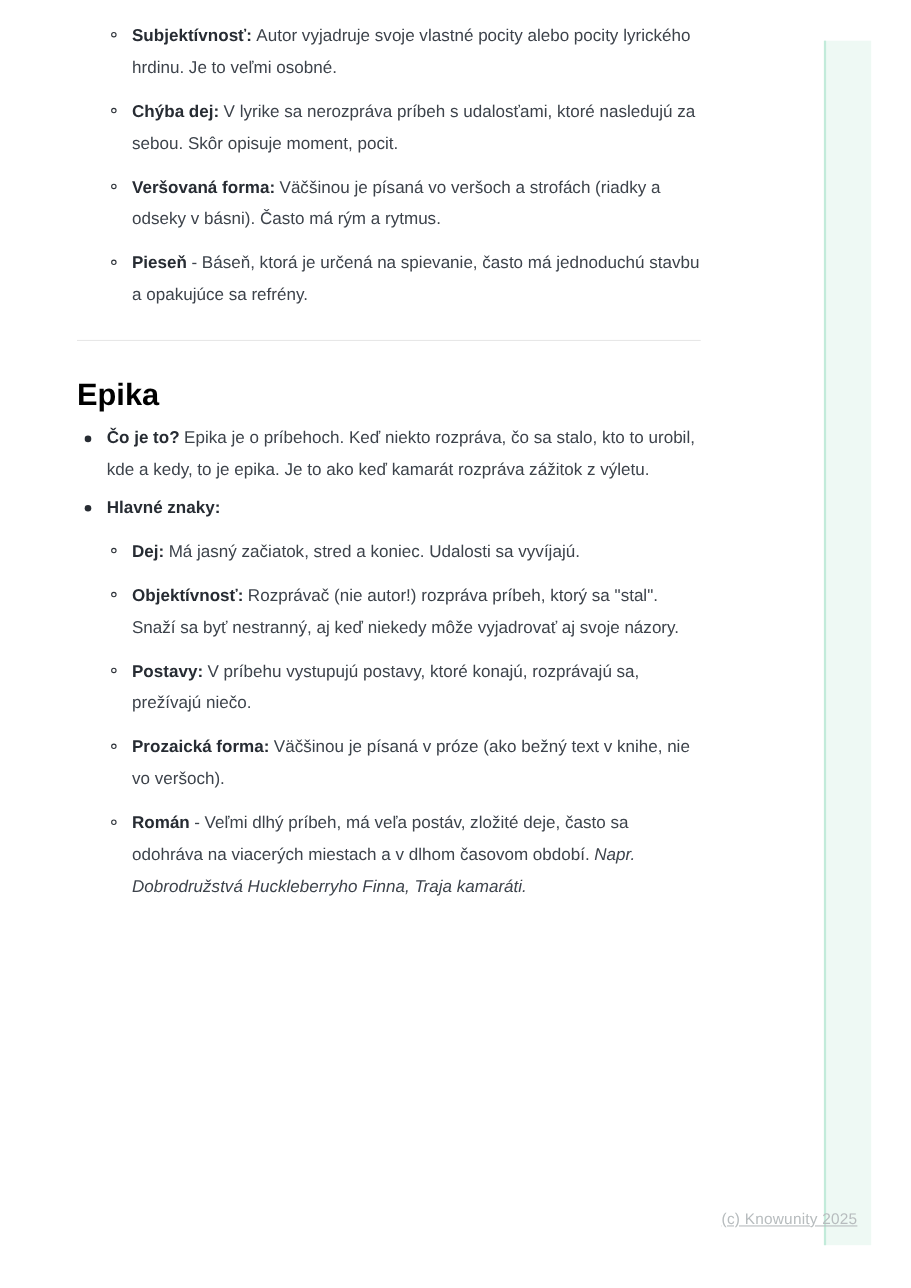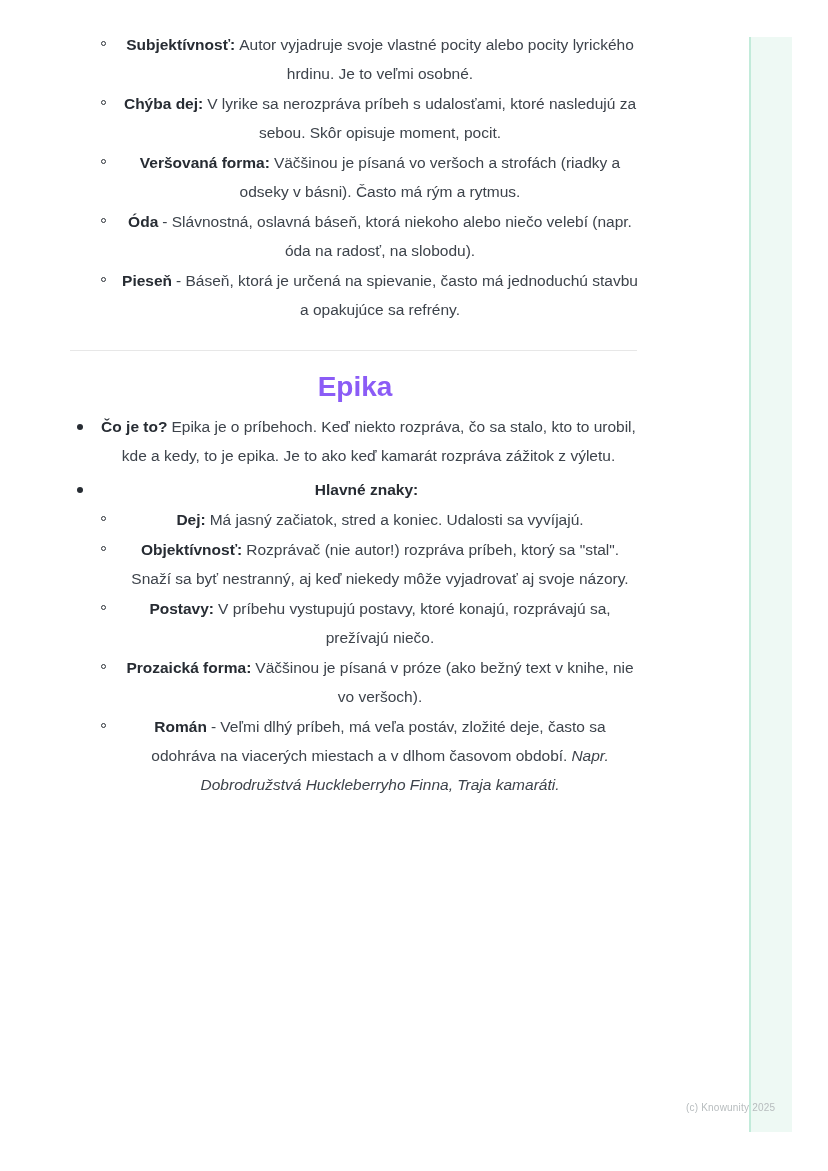--- a/index.html
+++ b/index.html
@@ -18,63 +18,63 @@
   .page-edge-bar {
     position: absolute;
     left: 749px; top: 37px;
     width: 43px; height: 1095px;
     background: #eef9f4;
     border-left: 2px solid #c2ebda;
     z-index: 1;
   }
   .watermark {
     position: absolute;
-    left: 686px; top: 1100px;
-    font-size: 10px;
+    left: 656px; top: 1100px;
+    font-size: 14px;
     line-height: 16px;
     color: #b7bcbe;
     letter-spacing: 0.2px;
     z-index: 2;
     white-space: nowrap;
+    text-decoration: underline;
   }
   .content {
     position: absolute;
-    left: 70px; top: 30px;
+    left: 70px; top: 18px;
     width: 570px;
     z-index: 3;
-    text-align: center;
   }
   .li1 { position: relative; padding-left: 27px; margin-top: 5px; }
-  .li2 { position: relative; padding-left: 50px; margin-top: 1px; }
+  .li2 { position: relative; padding-left: 50px; margin-top: 11px; }
   .li1:first-child, .li2:first-child { margin-top: 0; }
   .blt1 {
     position: absolute; left: 7px; top: 12px;
     width: 6px; height: 6px; border-radius: 50%;
     background: #272c33;
   }
   .blt2 {
     position: absolute; left: 31px; top: 11px;
     width: 5px; height: 5px; border-radius: 50%;
     border: 1.5px solid #2d3239;
   }
   .b { font-weight: 700; color: #272c33; margin-right: 4px; }
   .it { font-style: italic; margin-left: 4px; }
   .divider {
     border: none;
     border-top: 1px solid #e7e7e7;
     height: 0; width: 567px;
     margin-top: 26px;
   }
   .section-heading {
-    margin-top: 19px;
+    margin-top: 32px;
     margin-bottom: 8px;
     font-size: 28px;
     line-height: 34px;
     font-weight: 700;
-    color: #8b5cf6;
+    color: #000000;
   }
 </style>
 </head>
 <body>
 
 <div class="page-edge-bar"></div>
 <div class="watermark">(c) Knowunity 2025</div>
 
 <div class="content">
 
@@ -84,24 +84,20 @@
   </div>
   <div class="li2">
     <span class="blt2"></span>
     <span class="b">Chýba dej:</span><span>V lyrike sa nerozpráva príbeh s udalosťami, ktoré nasledujú za sebou. Skôr opisuje moment, pocit.</span>
   </div>
   <div class="li2">
     <span class="blt2"></span>
     <span class="b">Veršovaná forma:</span><span>Väčšinou je písaná vo veršoch a strofách (riadky a odseky v básni). Často má rým a rytmus.</span>
   </div>
 
-  <div class="li2">
-    <span class="blt2"></span>
-    <span class="b">Óda</span><span>- Slávnostná, oslavná báseň, ktorá niekoho alebo niečo velebí (napr. óda na radosť, na slobodu).</span>
-  </div>
   <div class="li2">
     <span class="blt2"></span>
     <span class="b">Pieseň</span><span>- Báseň, ktorá je určená na spievanie, často má jednoduchú stavbu a opakujúce sa refrény.</span>
   </div>
 
   <hr class="divider">
 
   <h2 class="section-heading">Epika</h2>
 
   <div class="li1">

